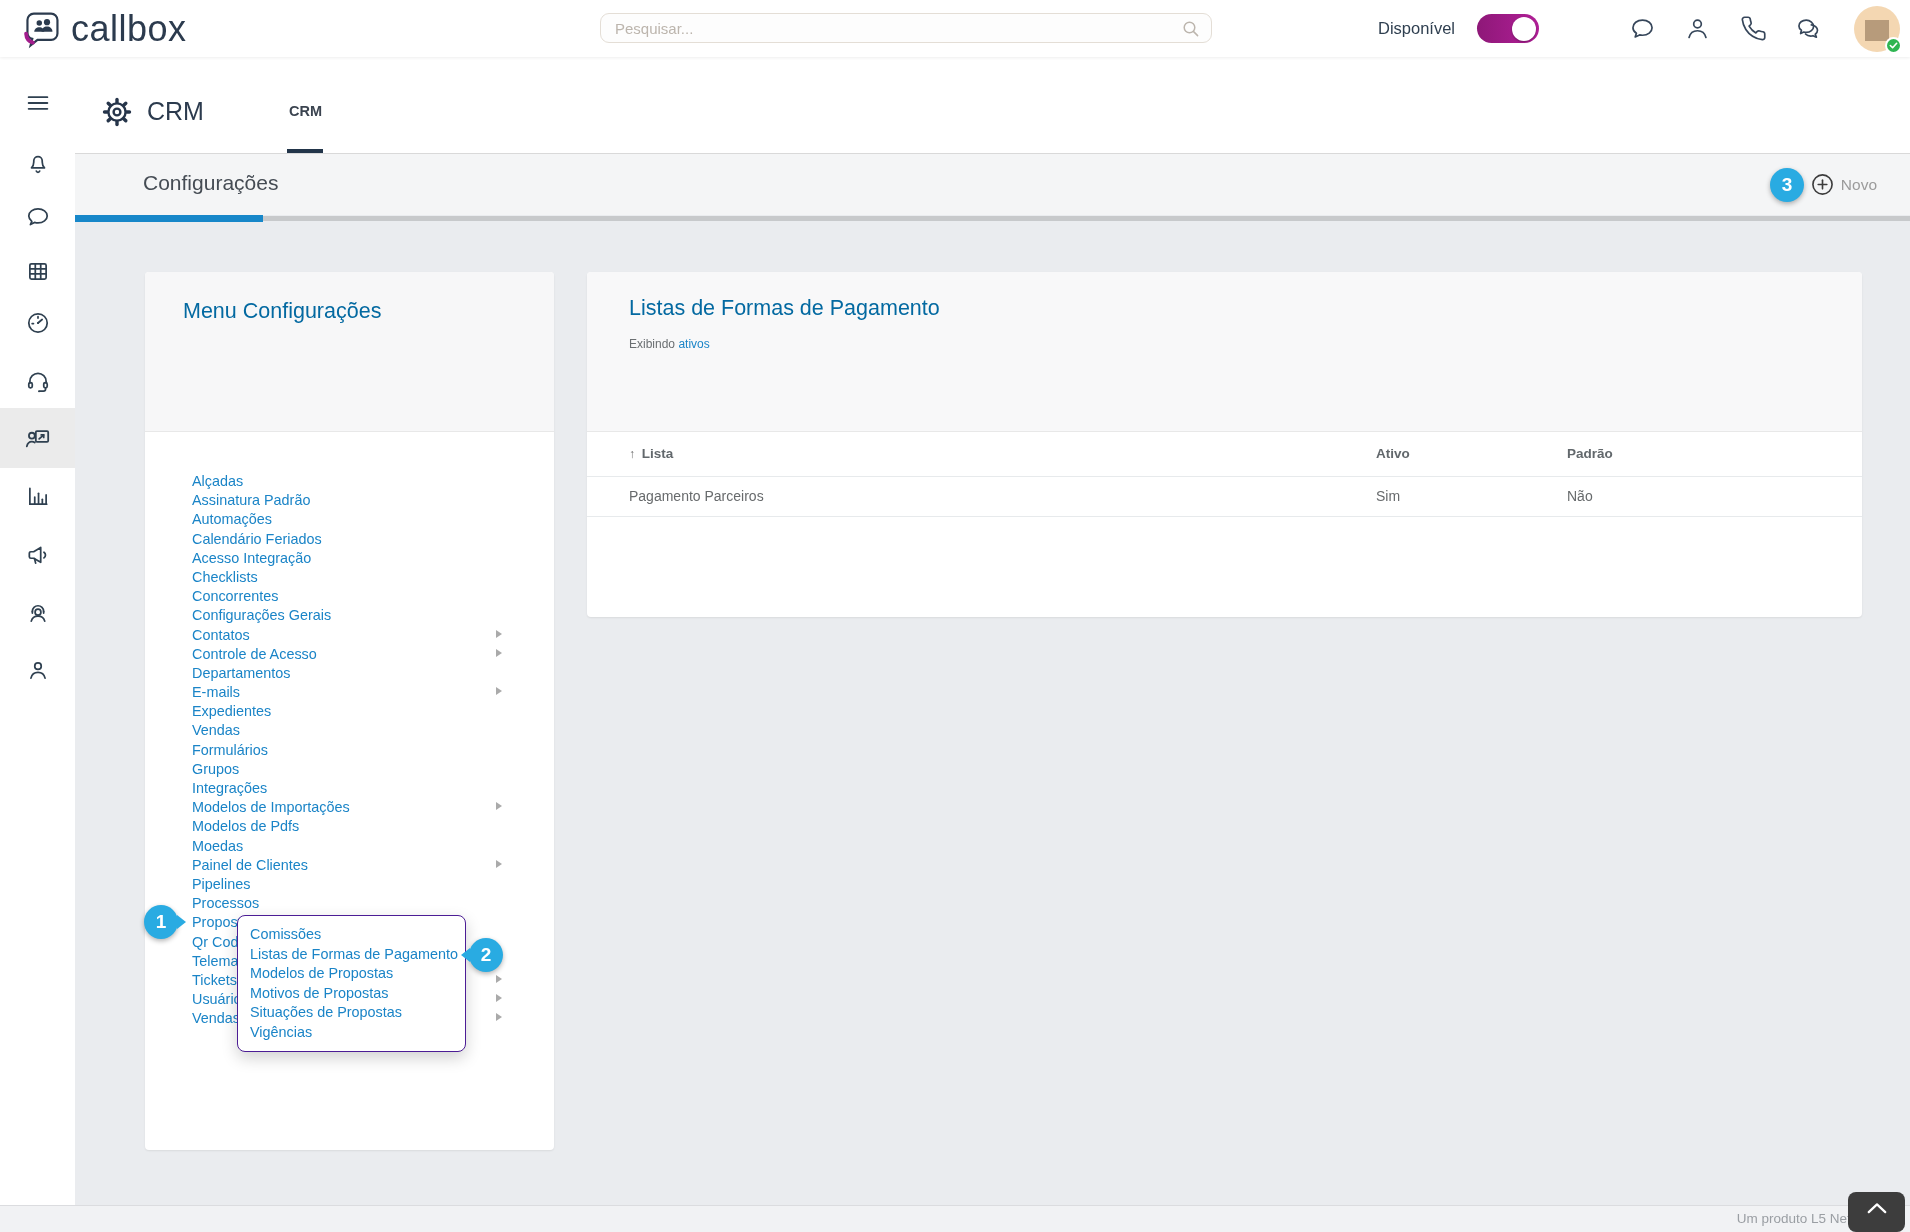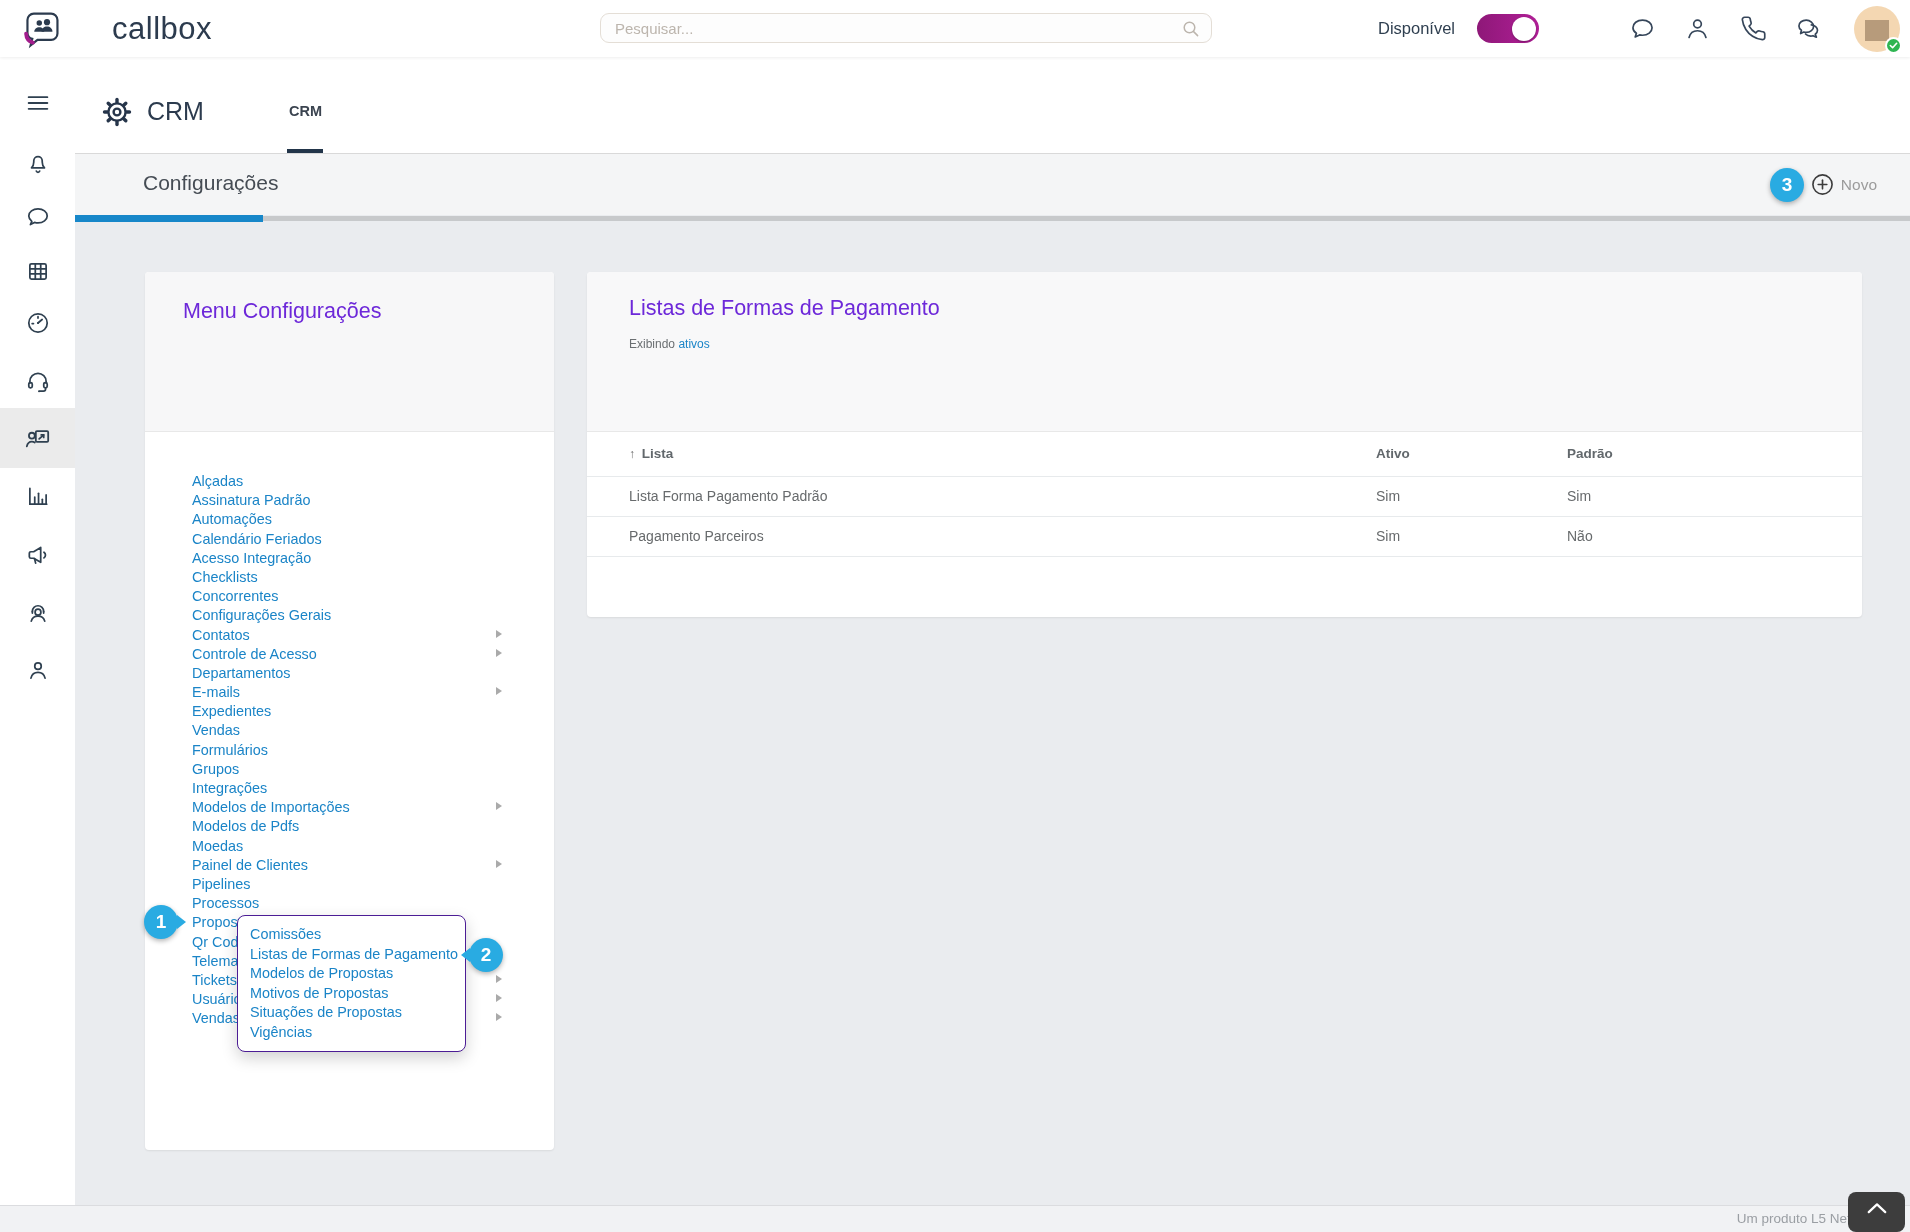--- a/index.html
+++ b/index.html
@@ -10,21 +10,21 @@
     font-family:"Liberation Sans","DejaVu Sans",sans-serif;
     color:#676a6c;
   }
   .ic { stroke:#2f4050; fill:none; stroke-width:1.6; stroke-linecap:round; stroke-linejoin:round; }
   .tic { stroke:#36465a; fill:none; stroke-width:1.5; stroke-linecap:round; stroke-linejoin:round; }
 
   
   .topbar { position:absolute; left:0; top:0; width:1910px; height:57px; background:#fff;
             box-shadow:0 1px 3px rgba(0,0,0,.07); z-index:40; }
   .logo { position:absolute; left:22px; top:0; height:57px; display:flex; align-items:center; gap:9px; }
-  .logo-text { font-size:31px; color:#2c3b4e; font-weight:500; letter-spacing:.5px;margin-left:41px; }
+  .logo-text { font-size:36px; color:#2c3b4e; font-weight:500; letter-spacing:.5px; }
   .search { position:absolute; left:600px; top:13px; width:612px; height:30px;
             border:1px solid #e4ded6; border-radius:9px; background:#fdfdfd; }
   .search input { position:absolute; inset:0; border:0; background:transparent; outline:none;
             padding:0 40px 0 14px; font-size:15px; color:#6a6a6a;
             font-family:"Liberation Sans",sans-serif; }
   .search input::placeholder { color:#bcb5ad; }
   .search .mag { position:absolute; right:11px; top:6px; }
   .avail-label { position:absolute; left:1378px; top:0; height:57px; display:flex; align-items:center;
             font-size:16.5px; font-weight:500; color:#2f3f50; }
   .toggle { position:absolute; left:1477px; top:14px; width:62px; height:29px; border-radius:15px;
@@ -59,21 +59,21 @@
   .new-button span { font-size:15.5px; color:#9b9b9b; }
   .progress-line { position:absolute; left:75px; top:215px; width:1835px; height:7px; }
   .progress-line .track { position:absolute; left:0; top:1px; width:100%; height:5px; background:#c7c9cb; }
   .progress-line .fill { position:absolute; left:0; top:0; width:188px; height:7px; background:#1787c9; }
 
   
   .card { position:absolute; background:#fff; border-radius:4px; box-shadow:0 1px 2px rgba(0,0,0,.08); }
   .menu-card { left:145px; top:272px; width:409px; height:878px; }
   .card-head { background:#f7f7f8; border-bottom:1px solid #e8e8e8; border-radius:4px 4px 0 0; position:relative; }
   .menu-card .card-head { height:160px; }
-  .card-head h2 { position:absolute; left:38px; top:27px; font-size:21.5px; font-weight:400; color:#6d28d9; }
+  .card-head h2 { position:absolute; left:38px; top:27px; font-size:21.5px; font-weight:400; color:#0369a1; }
 
   .menu-list { list-style:none; padding:39px 0 0 47px; }
   .menu-list li { position:relative; height:19.2px; line-height:19.2px; }
   .menu-list a { color:#1a84c7; font-size:14.4px; text-decoration:none; cursor:pointer; }
   .arrow-r { position:absolute; right:52px; top:5px; width:0; height:0;
             border-left:6px solid #aaaaaa; border-top:4.5px solid transparent; border-bottom:4.5px solid transparent; }
 
   
   .popup { position:absolute; left:237px; top:915px; width:229px; height:137px; background:#fff;
             border:1px solid #4c1d95; border-radius:8px; box-shadow:0 6px 16px rgba(0,0,0,.18); z-index:45; }
@@ -521,25 +521,20 @@
         <th>
           <span class="sort-arrow">↑</span>
           <span>Lista</span>
         </th>
         <th>Ativo</th>
         <th>Padrão</th>
       </tr>
     </thead>
     <tbody>
 
-        <tr>
-          <td>Lista Forma Pagamento Padrão</td>
-          <td>Sim</td>
-          <td>Sim</td>
-        </tr>
 
         <tr>
           <td>Pagamento Parceiros</td>
           <td>Sim</td>
           <td>Não</td>
         </tr>
       </tbody>
   </table>
 </div>
 

